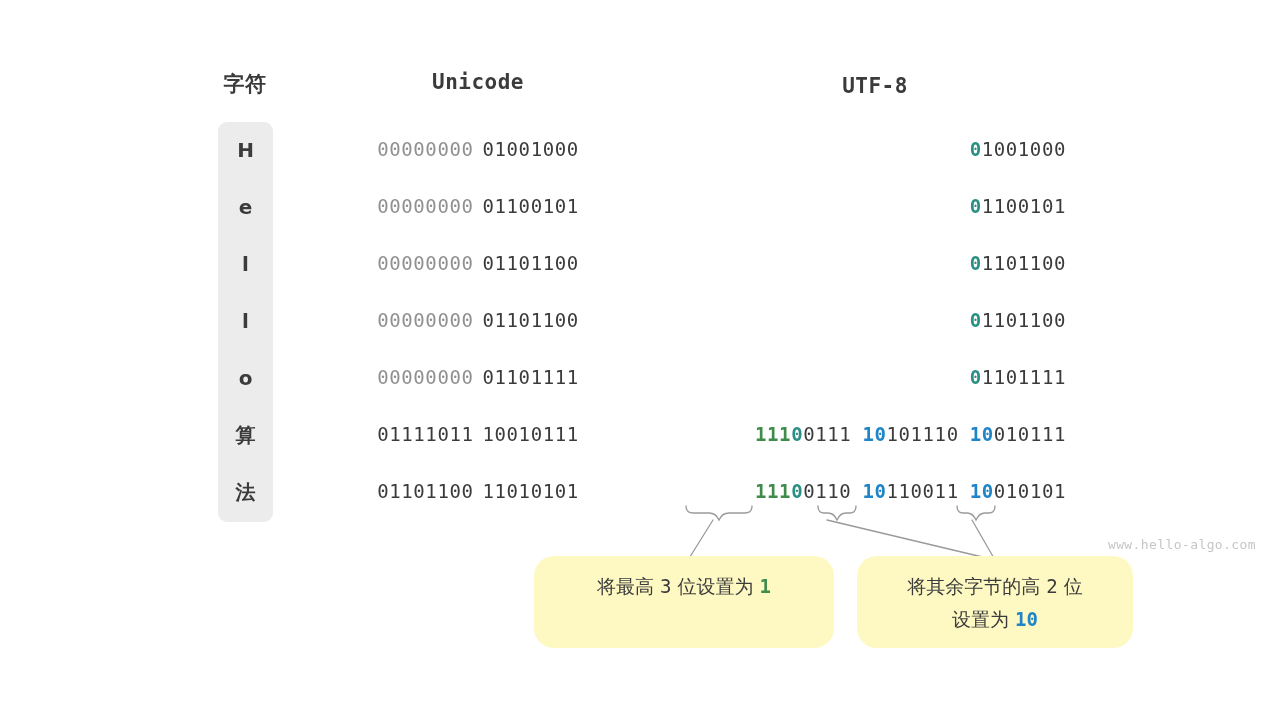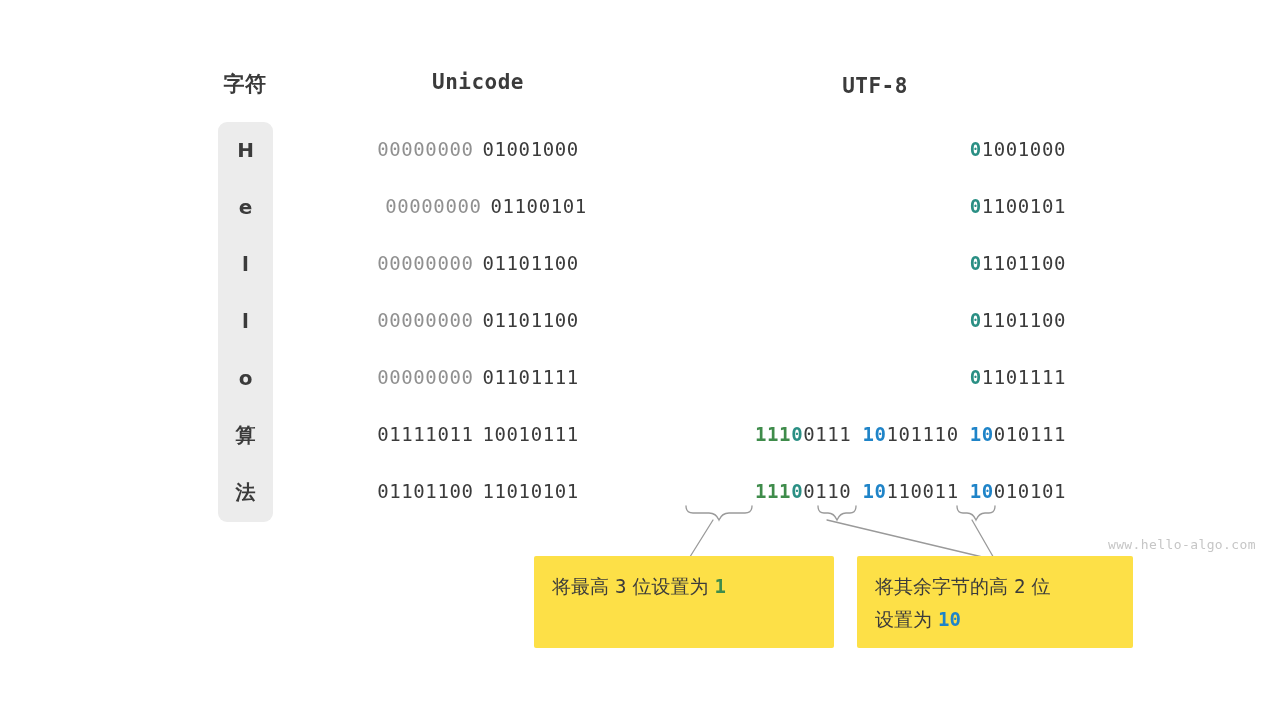--- a/index.html
+++ b/index.html
@@ -91,23 +91,23 @@
   }
   .utf-row .t3   { color: #3f8c4b; font-weight: bold; }
   .utf-row .t0   { color: #2a8f84; font-weight: bold; }
   .utf-row .t10  { color: #1f84c8; font-weight: bold; }
   .utf-row .rest { color: #3b3b3b; }
   .utf-row .bsp  { display: inline-block; width: 11px; }
 
   
   .note {
     position: absolute;
-    background: #fde047;
-    border-radius: 2px;
-    text-align: left;
+    background: #fef9c3;
+    border-radius: 20px;
+    text-align: center;
     font-family: "DejaVu Sans", sans-serif;
     font-size: 19px;
     color: #3b3b3b;
     line-height: 33px;
     padding: 14px 18px;
     box-sizing: border-box;
   }
   #note-1 { left: 534px; top: 556px; width: 300px; height: 92px; }
   #note-2 { left: 857px; top: 556px; width: 276px; height: 92px; }
   .note .g { color: #3f8c4b; font-weight: bold; }
@@ -143,21 +143,21 @@
   <div class="col-header" id="hdr-uni">Unicode</div>
   <div class="col-header" id="hdr-utf">UTF-8</div>
 
   <div id="char-box"></div>
 
   <div id="rows-host">
       <div class="char-cell" style="top: 138px;">H</div>
       <div class="uni-row" style="top: 138px;"><span class="hi">00000000</span><span class="gapsp"></span><span class="lo">01001000</span></div>
       <div class="utf-row" style="top: 138px;"><span class="t0">0</span><span class="rest">1001000</span></div>
       <div class="char-cell" style="top: 195px;">e</div>
-      <div class="uni-row" style="top: 195px; margin-left: 8px;"><span class="hi">00000000</span><span class="gapsp"></span><span class="lo">01100101</span></div>
+      <div class="uni-row" style="top: 195px;"><span class="hi">00000000</span><span class="gapsp"></span><span class="lo">01100101</span></div>
       <div class="utf-row" style="top: 195px;"><span class="t0">0</span><span class="rest">1100101</span></div>
       <div class="char-cell" style="top: 252px;">l</div>
       <div class="uni-row" style="top: 252px;"><span class="hi">00000000</span><span class="gapsp"></span><span class="lo">01101100</span></div>
       <div class="utf-row" style="top: 252px;"><span class="t0">0</span><span class="rest">1101100</span></div>
       <div class="char-cell" style="top: 309px;">l</div>
       <div class="uni-row" style="top: 309px;"><span class="hi">00000000</span><span class="gapsp"></span><span class="lo">01101100</span></div>
       <div class="utf-row" style="top: 309px;"><span class="t0">0</span><span class="rest">1101100</span></div>
       <div class="char-cell" style="top: 366px;">o</div>
       <div class="uni-row" style="top: 366px;"><span class="hi">00000000</span><span class="gapsp"></span><span class="lo">01101111</span></div>
       <div class="utf-row" style="top: 366px;"><span class="t0">0</span><span class="rest">1101111</span></div>

